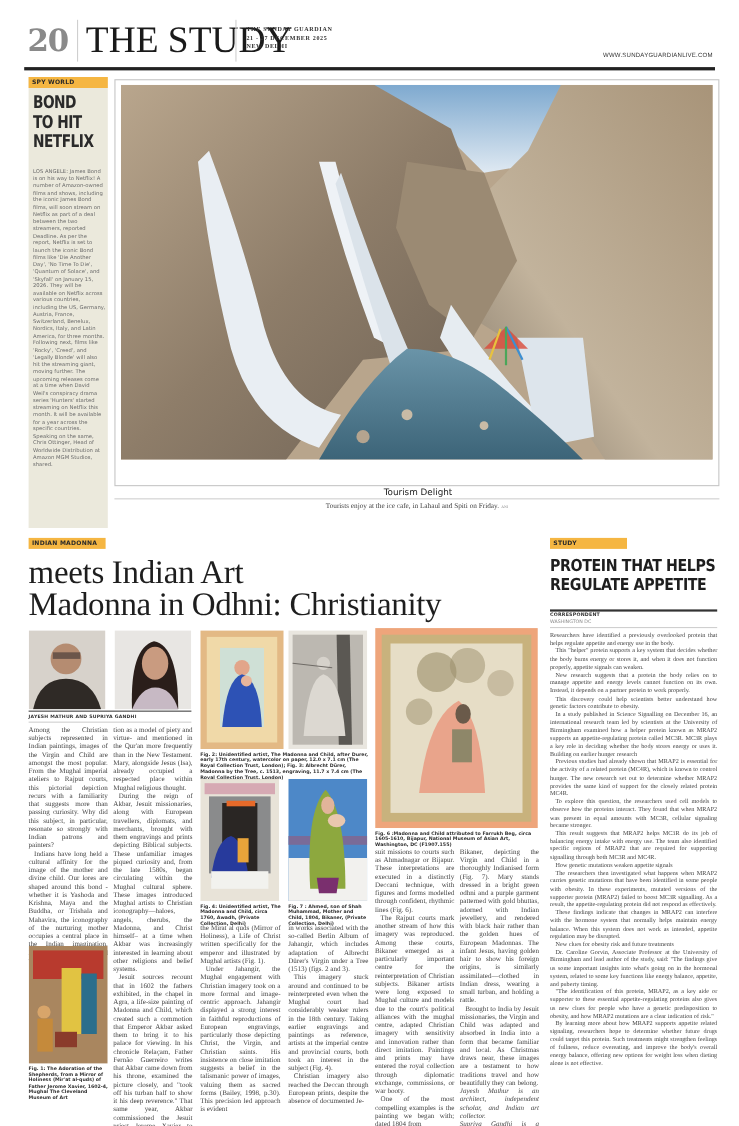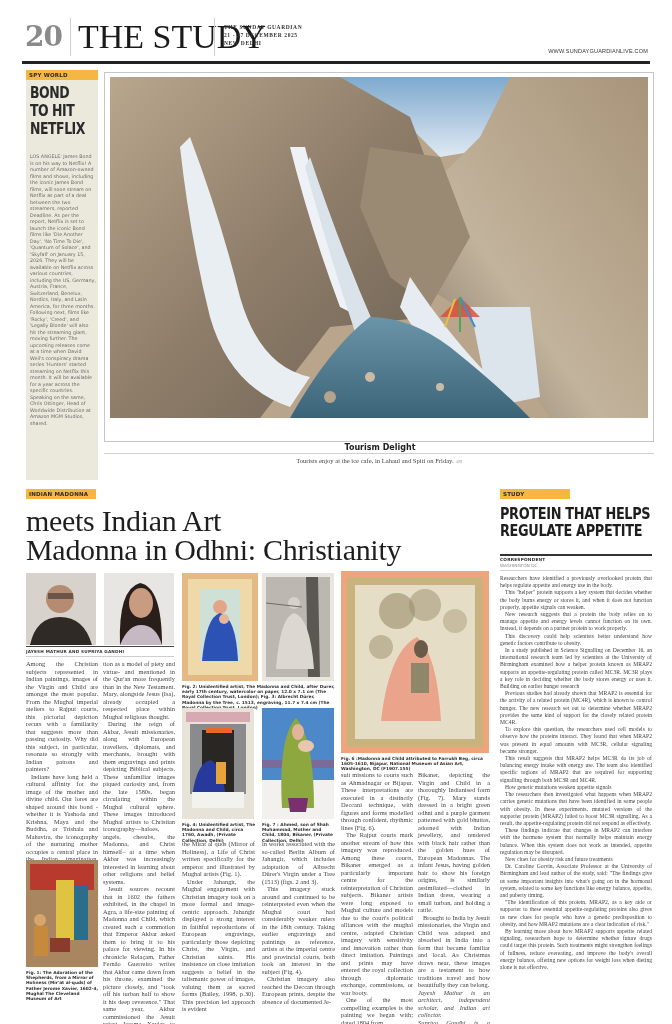--- a/index.html
+++ b/index.html
@@ -22,21 +22,21 @@
   
   .sidebar { position: absolute; left: 26px; top: 70px; width: 72px; height: 410px; background: #ebe9dc; }
   .sidebar .kicker { position: absolute; left: 0; top: 0; width: 72px; }
   .sidebar-title { position: absolute; left: 4px; top: 14px; width: 66px; font-family: "DejaVu Sans", sans-serif; font-weight: bold; font-size: 16px; line-height: 18px; color: #2a2a2a; letter-spacing: -0.6px; transform: scaleX(0.78); transform-origin: left top; }
   .sidebar-body { position: absolute; left: 4px; top: 84px; width: 66px; font-family: "DejaVu Sans", sans-serif; font-size: 4.8px; line-height: 6.5px; color: #6a6a6a; }
 
   
   .photo-frame { position: absolute; left: 104px; top: 72px; width: 550px; height: 370px; border: 1px solid #c6c6c6; background: #fff; }
   .photo { position: absolute; left: 5px; top: 4px; width: 538px; height: 341px; overflow: hidden; }
   .photo svg { display: block; }
-  .photo-title { position: absolute; left: 0; top: 370px; width: 550px; text-align: center; font-family: "DejaVu Sans", sans-serif; font-weight: bold; font-size: 8px; color: #222; }
+  .photo-title { position: absolute; left: 0; top: 370px; width: 550px; text-align: center; font-family: "DejaVu Sans", sans-serif; font-weight: normal; font-size: 8px; color: #222; }
   .photo-rule { position: absolute; left: 104px; top: 453px; width: 550px; height: 1px; background: #cfcfcf; }
   .photo-caption { position: absolute; left: 104px; top: 457px; width: 550px; text-align: center; font-family: "Liberation Serif", serif; font-size: 6.6px; color: #444; }
   .photo-credit { font-size: 3.5px; color: #888; margin-left: 2px; }
 
   
   .madonna .kicker { position: absolute; left: 26px; top: 489px; width: 70px; }
   .madonna-headline { position: absolute; left: 26px; top: 506px; width: 460px; font-family: "Liberation Serif", serif; font-size: 30px; line-height: 29px; color: #1e1e1e; letter-spacing: -0.3px; }
   .byline-photos { position: absolute; left: 26px; top: 573px; width: 148px; height: 72px; }
   .author-photo { position: absolute; top: 0; width: 70px; height: 72px; overflow: hidden; }
   .byline-rule { position: absolute; left: 26px; top: 646px; width: 148px; height: 1px; background: #444; }

